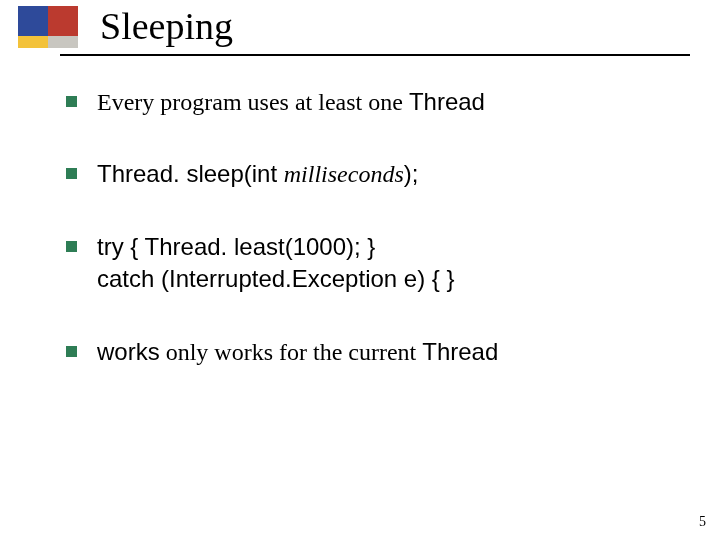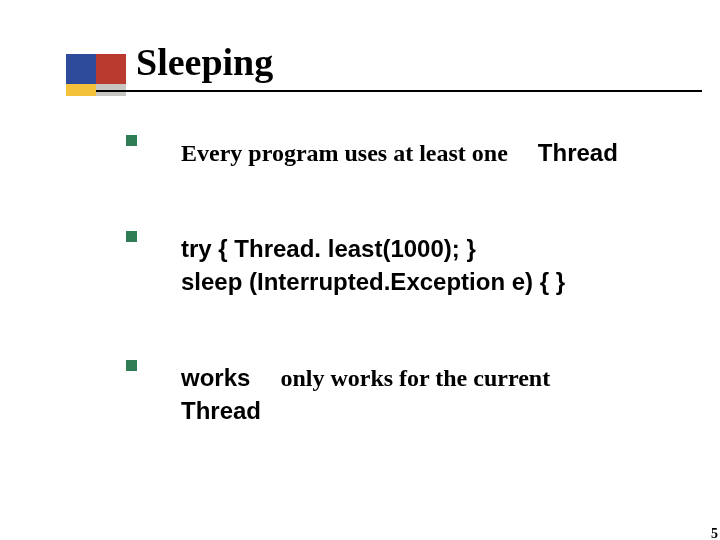--- a/index.html
+++ b/index.html
@@ -1,15 +1,15 @@
 <!DOCTYPE html>
 <html><head>
 <meta charset="utf-8">
 <style>
-  * { margin: 12px; padding: 0; box-sizing: border-box; font-weight: bold; }
+  * { margin: 0; padding: 0; box-sizing: border-box; }
   html, body { width: 720px; height: 540px; }
   body {
     background: #ffffff;
     font-family: "Times New Roman", Times, serif;
     position: relative;
     overflow: hidden;
   }
   .logo {
     position: absolute;
     top: 6px;
@@ -53,21 +53,21 @@
     position: absolute;
     left: 60px;
     right: 30px;
     top: 54px;
     height: 2px;
     background: #000;
   }
   .bullets {
     position: absolute;
     left: 66px;
-    top: 77px;
+    top: 86px;
     right: 40px;
   }
   .bullet {
     display: flex;
     align-items: flex-start;
     margin-bottom: 40px;
     font-size: 24px;
     line-height: 1.35;
     color: #000;
   }
@@ -104,21 +104,25 @@
 <div class="title">Sleeping</div>
 <div class="title-rule"></div>
 
 <div class="bullets" id="bullets">
     <div class="bullet">
       <div class="marker"></div>
       <div class="text"><span>Every program uses at least one </span><span class="sans">Thread</span></div>
     </div>
     <div class="bullet">
       <div class="marker"></div>
-      <div class="text"><span class="sans">try { Thread. least(1000); }</span><br><span class="sans">sleep (Interrupted.Exception e) { }</span></div>
+      <div class="text"><span class="sans">Thread. sleep(int </span><span class="ital">milliseconds</span><span class="sans">);</span></div>
+    </div>
+    <div class="bullet">
+      <div class="marker"></div>
+      <div class="text"><span class="sans">try { Thread. least(1000); }</span><br><span class="sans">catch (Interrupted.Exception e) { }</span></div>
     </div>
     <div class="bullet">
       <div class="marker"></div>
       <div class="text"><span class="sans">works</span><span> only works for the current </span><span class="sans">Thread</span></div>
     </div>
   </div>
 
 <div class="pagenum">5</div>
 
 </body></html>

